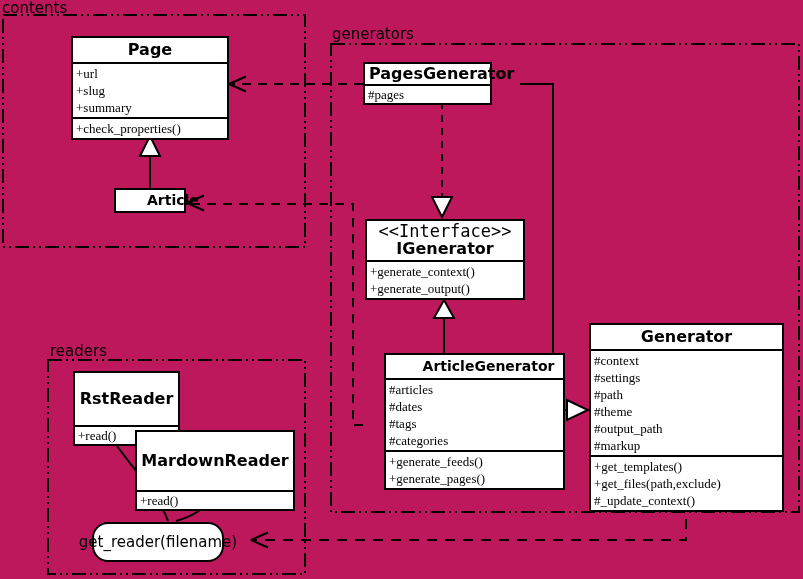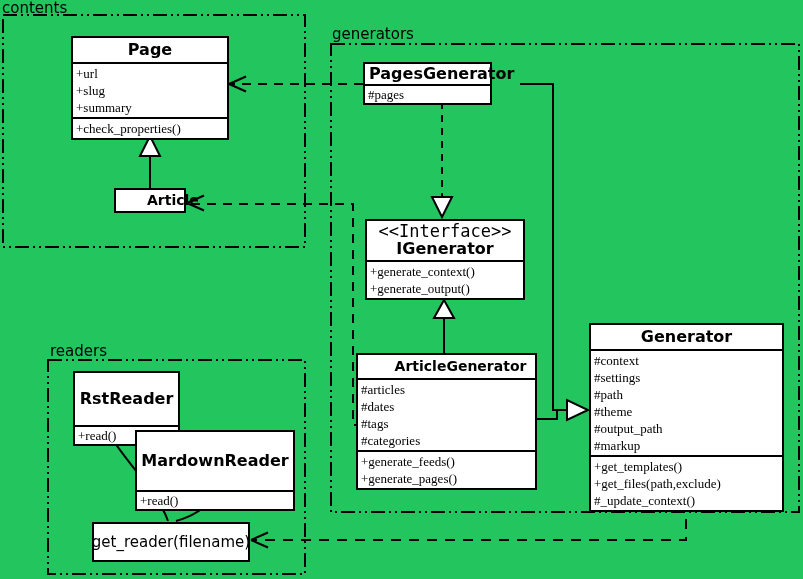--- a/index.html
+++ b/index.html
@@ -1,19 +1,19 @@
 <!DOCTYPE html>
 <html><head>
 <meta charset="utf-8">
 <style>
   html,body{margin:0;padding:0;background:#ffffff;}
   .canvas{
     position:relative;
     width:803px;height:579px;
-    background:#22c55e;
+    background:#be185d;
     font-family:"DejaVu Sans",sans-serif;
     color:#000;
     overflow:hidden;
   }
   .lines{position:absolute;left:0;top:0;width:803px;height:579px;z-index:0;}
   .pkg-label{
     position:absolute;z-index:2;
     font-size:15px;line-height:16px;
     font-family:"DejaVu Sans",sans-serif;
     color:#000;white-space:nowrap;
@@ -124,21 +124,21 @@
     <div class="cls-title" style="padding:2px 3px 1px 3px;">
       <div class="stereotype">&lt;&lt;Interface&gt;&gt;</div>
       <div>IGenerator</div>
     </div>
     <div class="cls-sec">
       <div class="mline">+generate_context()</div>
       <div class="mline">+generate_output()</div>
     </div>
   </div>
 
-  <div class="cls" style="left:356px;top:353px;width:181px;">
+  <div class="cls" style="left:384px;top:353px;width:181px;">
     <div class="cls-title small">ArticleGenerator</div>
     <div class="cls-sec">
       <div class="mline">#articles</div>
       <div class="mline">#dates</div>
       <div class="mline">#tags</div>
       <div class="mline">#categories</div>
     </div>
     <div class="cls-sec">
       <div class="mline">+generate_feeds()</div>
       <div class="mline">+generate_pages()</div>
@@ -169,17 +169,17 @@
     </div>
   </div>
 
   <div class="cls" style="left:135px;top:430px;width:160px;">
     <div class="cls-title" style="padding:19px 3px;">MardownReader</div>
     <div class="cls-sec" style="padding:0 3px;">
       <div class="mline">+read()</div>
     </div>
   </div>
 
-  <div class="fn-box" style="left:92px;top:522px;width:158px;height:40px;">
+  <div class="fn-box" style="left:92px;top:522px;width:132px;height:40px;border-radius:16px;">
     <span>get_reader(filename)</span>
   </div>
 
 </div>
 
 </body></html>

